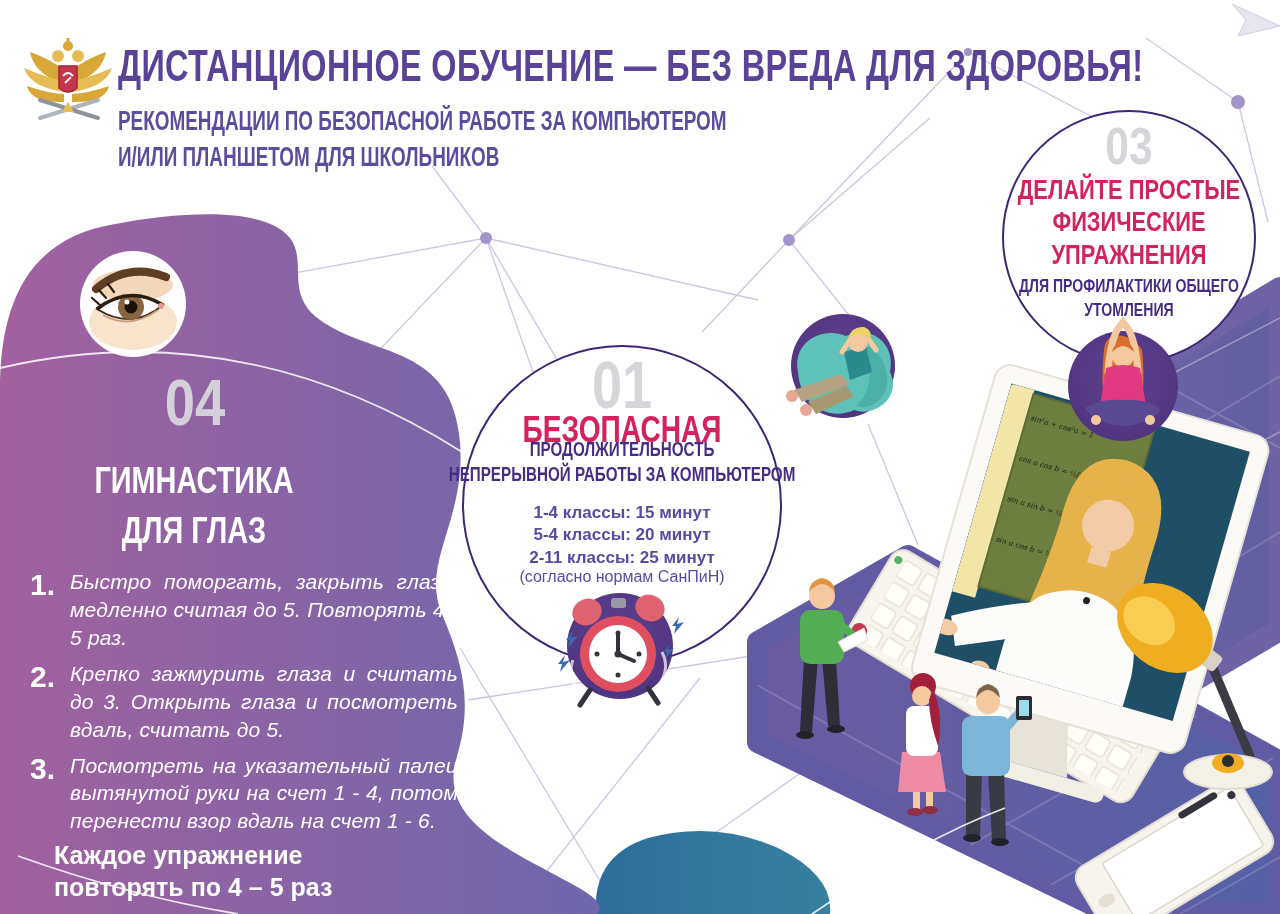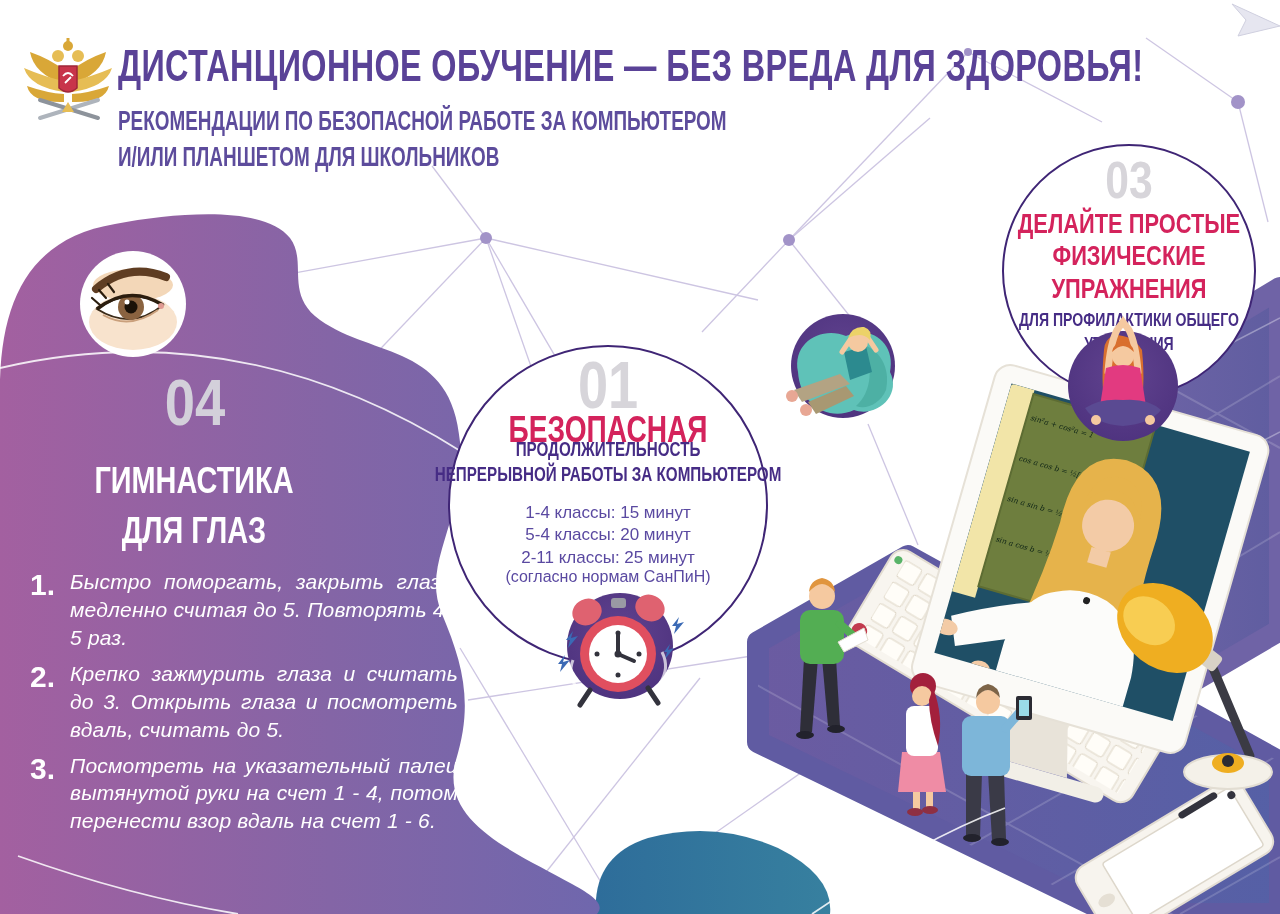--- a/index.html
+++ b/index.html
@@ -12,41 +12,41 @@
   
   .hdr-title{position:absolute;left:118px;top:40px;z-index:6;font-size:45px;font-weight:bold;
     color:#5a4297;white-space:nowrap;transform:scaleX(.72);transform-origin:0 0;letter-spacing:.5px;}
   .hdr-sub{position:absolute;left:118px;top:104px;z-index:6;font-size:27px;font-weight:bold;
     color:#5d4c9c;line-height:1.32;transform:scaleX(.70);transform-origin:0 0;}
   .hdr-sub div{white-space:nowrap;}
   #emblem{position:absolute;left:22px;top:26px;width:92px;height:102px;z-index:6;}
 
   
   .circle{position:absolute;background:#fff;border:2.5px solid #3f2575;border-radius:50%;z-index:3;}
-  .c01{left:448px;top:345px;width:316px;height:316px;}
+  .c01{left:462px;top:345px;width:316px;height:316px;}
   .c02{left:719px;top:128px;width:226px;height:226px;}
-  .c03{left:1002px;top:110px;width:250px;height:250px;margin-top:34px;}
+  .c03{left:1002px;top:110px;width:250px;height:250px;}
   .abs{position:absolute;left:50%;}
   .num{font-weight:bold;color:#d7d5da;white-space:nowrap;transform:translateX(-50%) scaleX(.82);}
   .c01 .num{top:0px;font-size:66px;}
   .c02 .num{top:2px;font-size:52px;}
   .c03 .num{top:4px;font-size:52px;}
   .ctitle{font-weight:bold;color:#d4235c;white-space:nowrap;transform:translateX(-50%) scaleX(.76);}
   .c01 .ctitle{top:62px;font-size:37px;}
   .c02 .ctitle{top:66px;font-size:30px;}
   .ctitle-lines{font-weight:bold;color:#d4235c;white-space:nowrap;text-align:center;line-height:1.16;
     transform:translateX(-50%) scaleX(.78);}
   .c03 .ctitle-lines{top:62px;font-size:28px;}
   .csub{font-weight:bold;color:#462c85;white-space:nowrap;text-align:center;
     transform:translateX(-50%) scaleX(.76);}
   .c01 .csub{top:90px;font-size:20px;line-height:1.26;}
   .c02 .csub{top:104px;font-size:18px;line-height:1.3;}
   .c03 .csub{top:162px;font-size:18.5px;line-height:1.3;}
   .details{position:absolute;left:50%;top:155px;transform:translateX(-50%);text-align:center;
-    font-size:17px;line-height:1.32;color:#5a49a1;white-space:nowrap;}
+    font-size:17px;line-height:1.32;color:#5a49a1;white-space:nowrap;font-weight:bold;}
   .note{position:absolute;left:50%;top:221px;transform:translateX(-50%);font-size:16px;
     color:#5a49a1;white-space:nowrap;}
 
   
   .g-num{position:absolute;left:118px;top:366px;width:154px;z-index:5;text-align:center;
     font-size:64px;font-weight:bold;color:#d3d0da;transform:scaleX(.85);}
   .g-title{position:absolute;left:38px;top:456px;width:312px;z-index:5;text-align:center;
     font-size:37px;font-weight:bold;color:#fff;line-height:1.36;transform:scaleX(.78);}
   .exercises{position:absolute;left:30px;top:568px;width:428px;z-index:5;color:#fff;}
   .ex{display:flex;margin-bottom:8px;}
@@ -409,14 +409,15 @@
     <div class="ex">
       <div class="ex-num">2.</div>
       <div class="ex-text">Крепко зажмурить глаза и считать до 3. Открыть глаза и посмотреть вдаль, считать до 5.</div>
     </div>
     <div class="ex">
       <div class="ex-num">3.</div>
       <div class="ex-text">Посмотреть на указательный палец вытянутой руки на счет 1 - 4, потом перенести взор вдаль на счет 1 - 6.</div>
     </div>
   </div>
 
+  <div class="g-footer">Каждое упражнение повторять по 4 – 5 раз</div>
 
 </div>
 
 </body></html>

